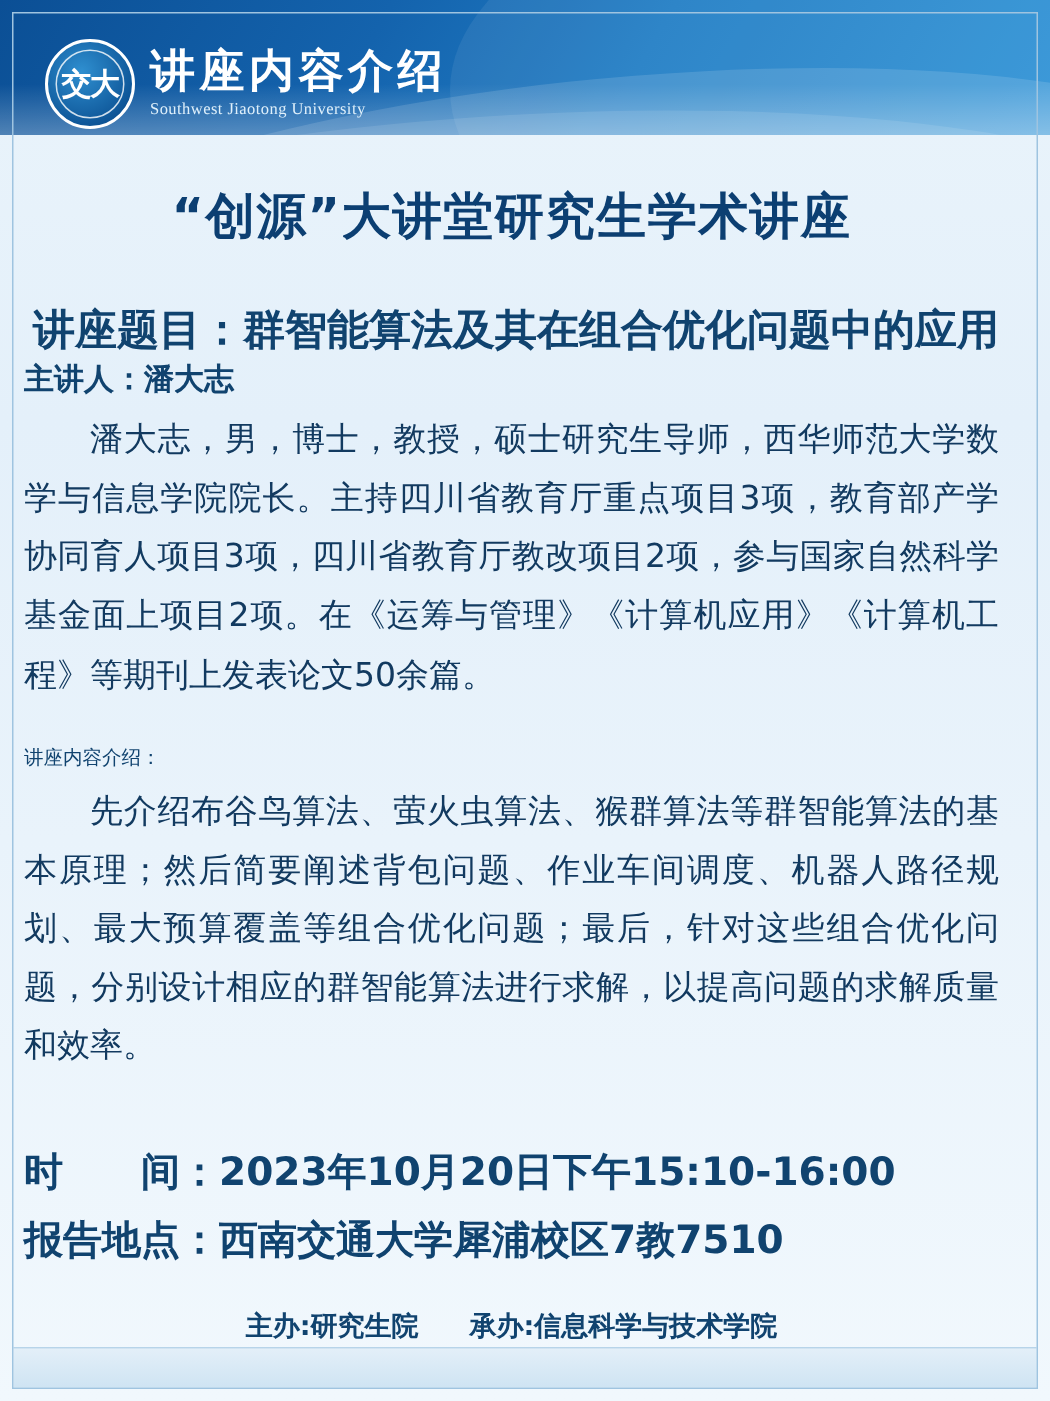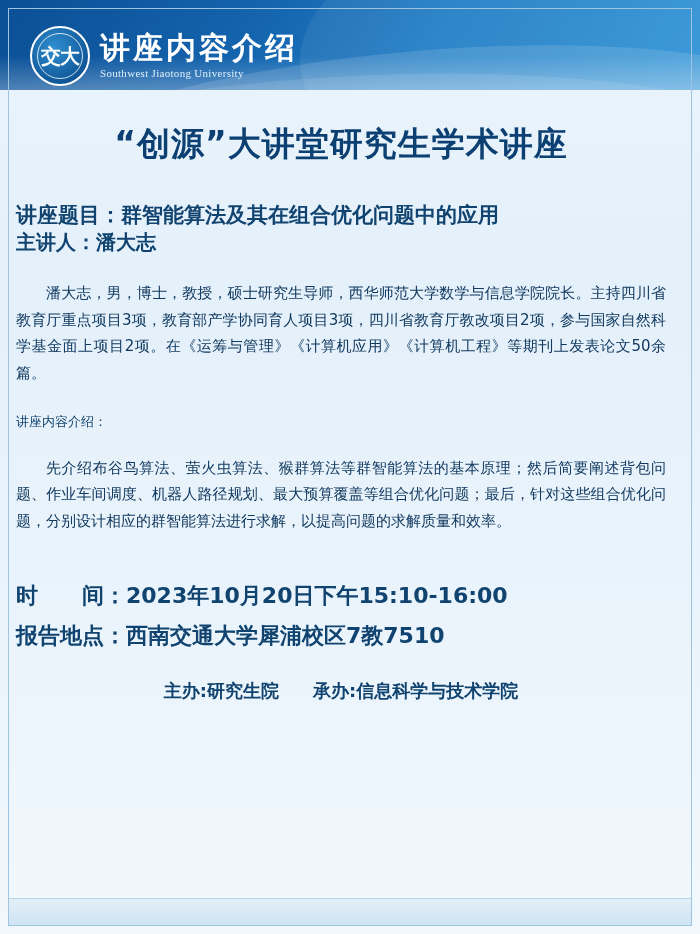--- a/index.html
+++ b/index.html
@@ -128,54 +128,54 @@
   .main-title {
     text-align: center;
     font-size: 33px;
     font-weight: bold;
     color: #0c3f72;
     letter-spacing: 1px;
     font-family: "DejaVu Sans", sans-serif;
     margin-top: 6px;
   }
   .sub-title {
-    text-align: left;
-    font-size: 21px;
+    text-align: right;
+    font-size: 28px;
     font-weight: bold;
     color: #10436f;
     margin-top: 34px;
     font-family: "DejaVu Sans", sans-serif;
   }
   .speaker {
     font-size: 20px;
     color: #10436f;
     font-weight: bold;
     font-family: "DejaVu Sans", sans-serif;
   }
   .para {
-    font-size: 15px;
+    font-size: 22px;
     line-height: 1.78;
     color: #123a60;
     text-align: justify;
-    margin-top: 24px;
+    margin-top: 8px;
     text-indent: 2em;
     font-family: "DejaVu Sans", sans-serif;
   }
   .section-label {
     font-size: 13px;
     color: #10436f;
     font-weight: normal;
     margin-top: 26px;
     font-family: "DejaVu Sans", sans-serif;
   }
   .info-block {
     margin-top: 46px;
   }
   .info-line {
-    font-size: 22px;
+    font-size: 26px;
     color: #10436f;
     font-weight: bold;
     margin-bottom: 10px;
     font-family: "DejaVu Sans", sans-serif;
     white-space: nowrap;
   }
   .info-line .label-spaced {
     letter-spacing: 0;
   }
   .footer-line {

